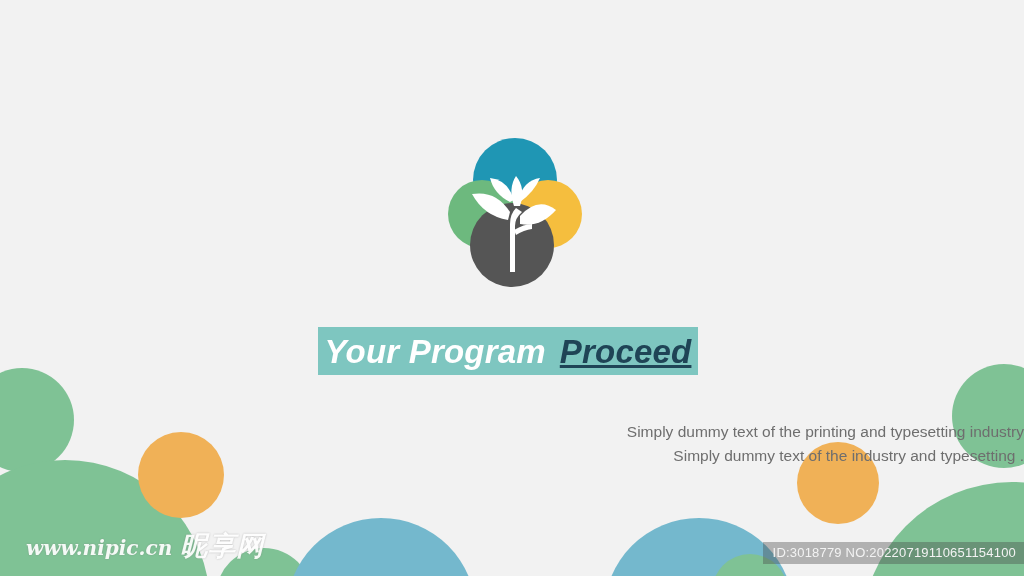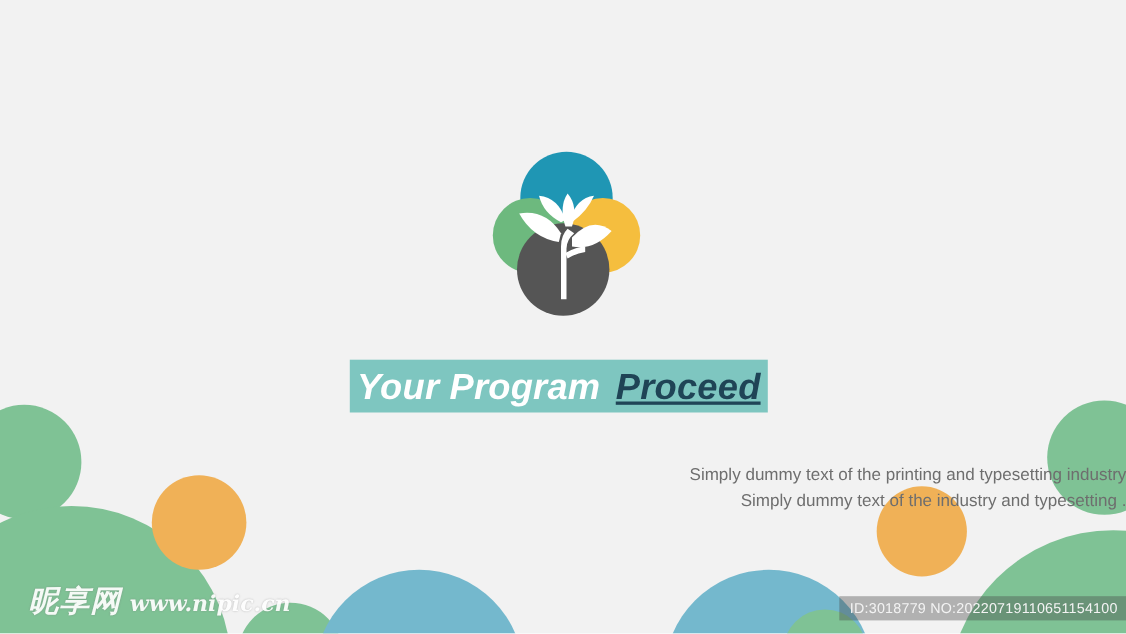--- a/index.html
+++ b/index.html
@@ -164,19 +164,19 @@
     <span class="title-word" id="title-primary" style="color: rgb(255, 255, 255);">Your Program</span>
     <span class="title-word" id="title-secondary" style="color: rgb(31, 68, 86);">Proceed</span>
   </div>
 
   <div id="subtitle" style="color: rgb(110, 110, 110);">
     <span class="line">Simply dummy text of the printing and typesetting industry</span>
     <span class="line">Simply dummy text of the industry and typesetting .</span>
   </div>
 
   <div id="watermark">
+    <span id="watermark-url">www.nipic.cn</span>
     <span id="watermark-cn">昵享网</span>
-    <span id="watermark-url">www.nipic.cn</span>
   </div>
 
   <div id="id-strip">ID:3018779 NO:20220719110651154100</div>
 
 </div>
 
 </body></html>

